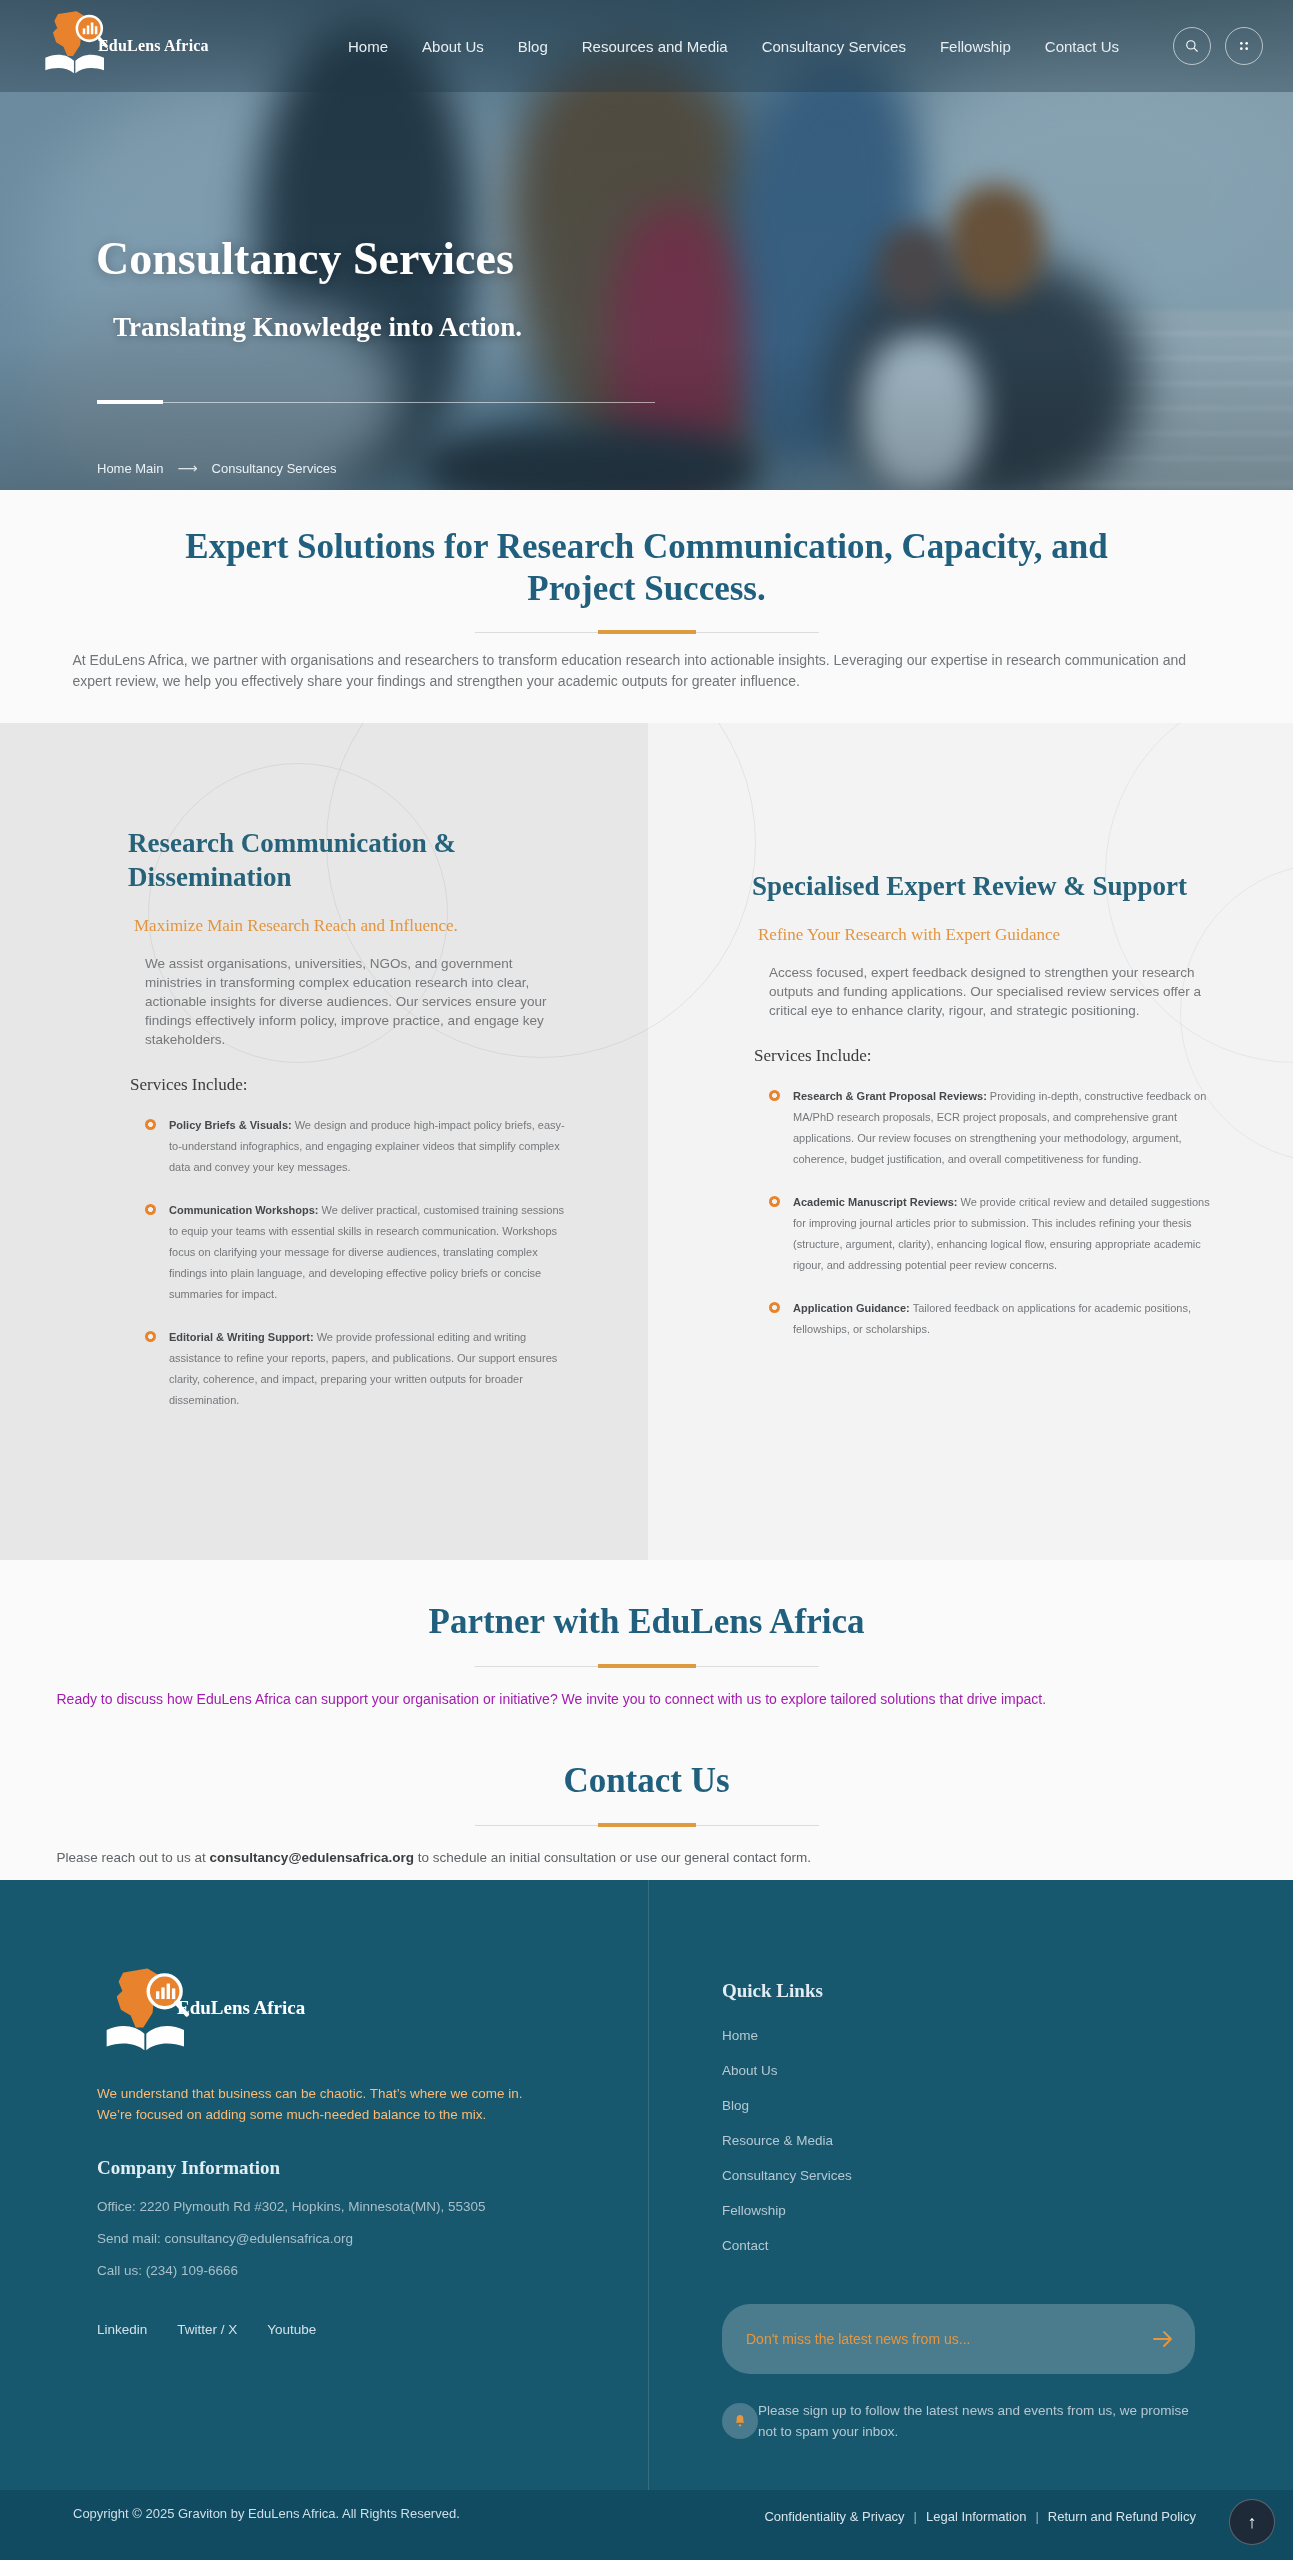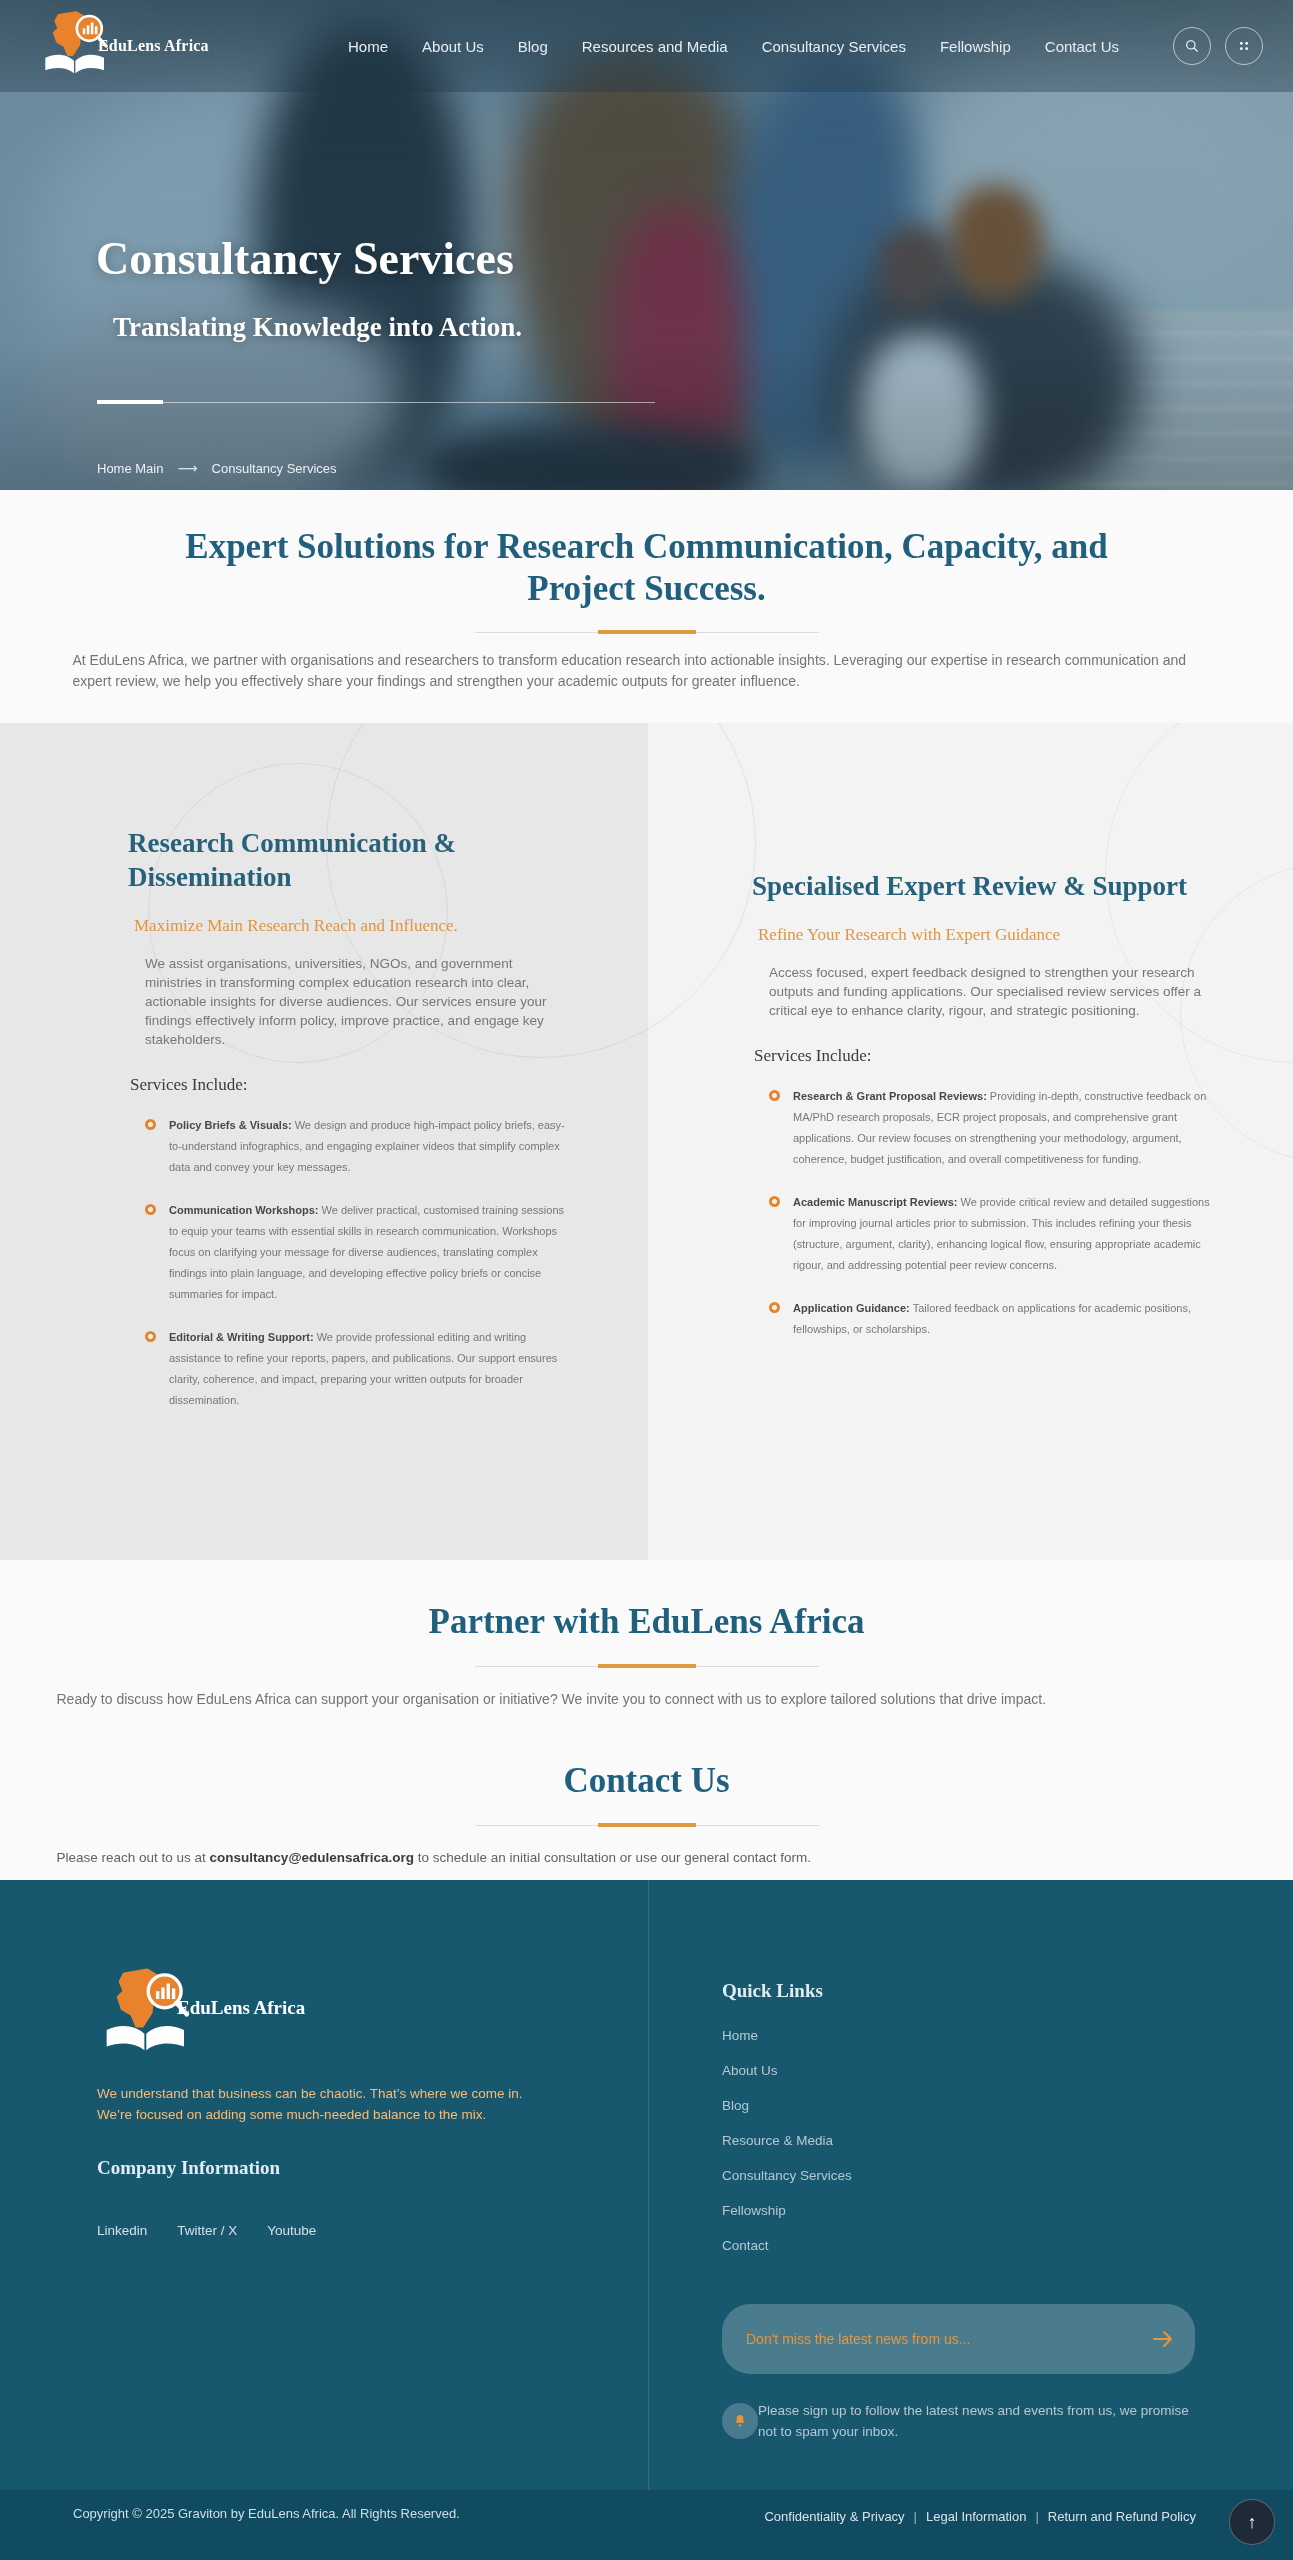--- a/index.html
+++ b/index.html
@@ -90,21 +90,21 @@
   .svc-list li { display:flex; margin-bottom:22px; }
   .dot { width:11px; height:11px; border-radius:50%; flex:none; margin:4px 13px 0 0;
     background: radial-gradient(circle, #f1f1f1 0 2.2px, #E8842B 2.6px); }
   .svc-list p { font-size:11px; line-height:21px; color:#75787B; }
   .svc-list strong { color:#45484B; font-weight:700; margin-right:3px; }
 
   
   .partner { height:320px; background:#fafafa; padding-top:40px; text-align:center; }
   .partner h2 { color:#20607E; font-family:"Liberation Serif","DejaVu Serif",serif;
     font-weight:600; font-size:35px; line-height:44px; }
-  .partner .lead { width:1180px; margin:24px auto 0; text-align:left; font-size:14px; color:#737373; }
+  .partner .lead { width:1180px; margin:24px auto 0; text-align:left; font-size:14px; color:#a21caf; }
   .contact-h { margin-top:52px; }
   .contact-p { width:1180px; margin:24px auto 0; text-align:left; font-size:13.5px; color:#5f6366; }
   .contact-p strong { color:#3A3D3F; cursor:pointer; }
 
   
   .footer-main { position:relative; height:610px; background:#17586F; }
   .f-divider { position:absolute; left:648px; top:0; height:100%; width:0; border-left:1px solid rgba(255,255,255,.13); }
   .f-left { position:absolute; left:97px; top:86px; width:462px; }
   .f-logo { display:flex; align-items:center; }
   .f-brand-name { font-family:"Liberation Serif","DejaVu Serif",serif; font-weight:700;
@@ -298,20 +298,25 @@
 
     <div class="f-left">
       <div class="f-logo">
         <svg viewBox="0 0 120 100" width="116" height="97">
             <use href="#logo-mark"></use>
           </svg>
         <span class="f-brand-name">EduLens Africa</span>
       </div>
       <p class="f-about">We understand that business can be chaotic. That’s where we come in. We’re focused on adding some much-needed balance to the mix.</p>
       <h4 class="f-h">Company Information</h4>
+      <ul class="f-info">
+        <li>Office: 2220 Plymouth Rd #302, Hopkins, Minnesota(MN), 55305</li>
+        <li>Send mail: consultancy@edulensafrica.org</li>
+        <li>Call us: (234) 109-6666</li>
+      </ul>
       <div class="f-social">
         <a>Linkedin</a>
         <a>Twitter / X</a>
         <a>Youtube</a>
       </div>
     </div>
 
     <div class="f-right">
       <h4 class="f-h f-quick-h" style="margin-top:0">Quick Links</h4>
       <ul class="f-links">

